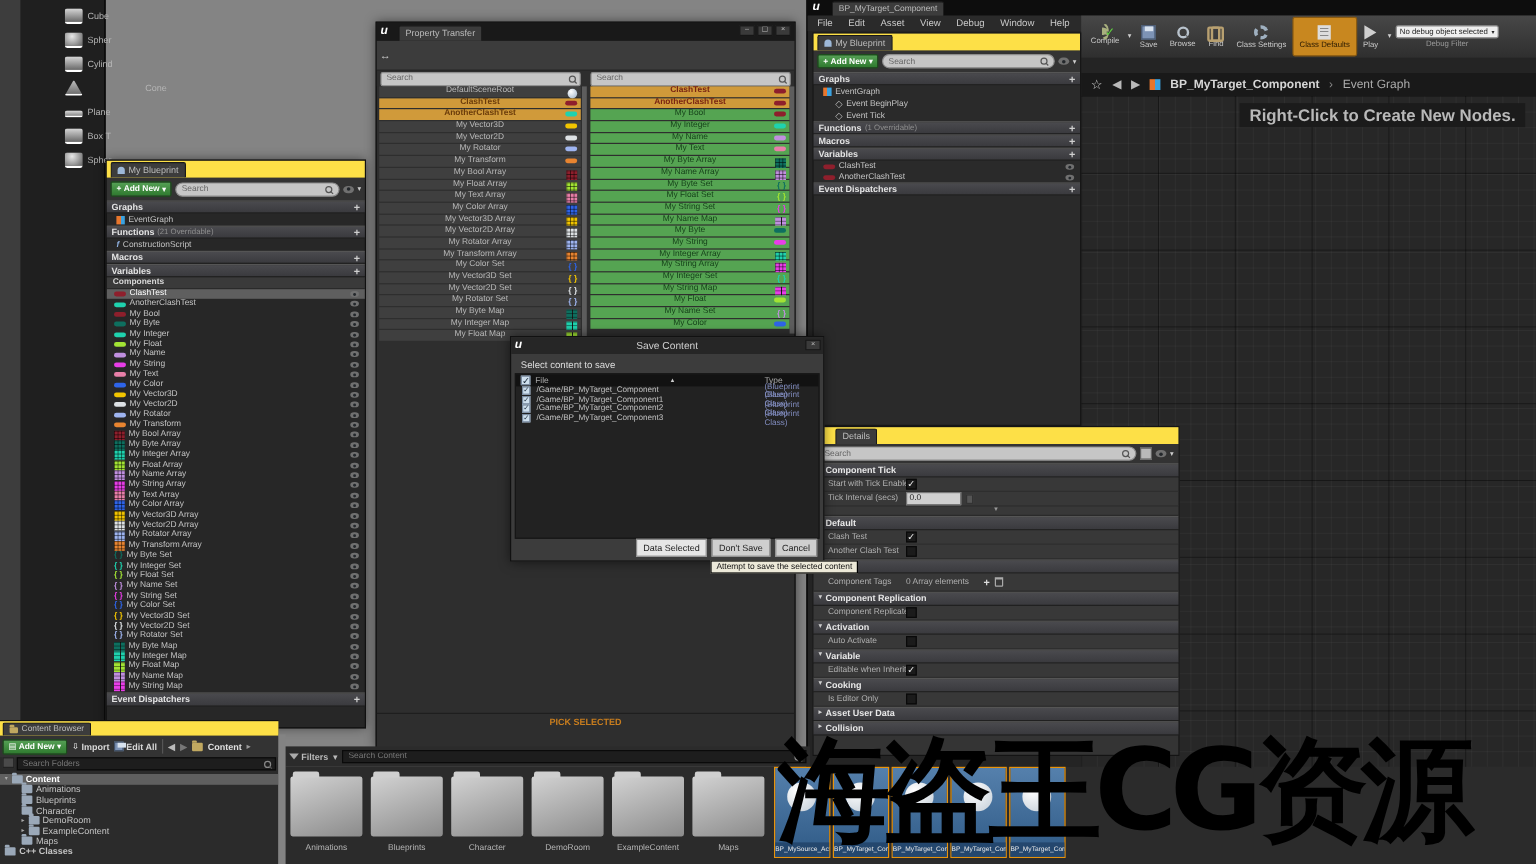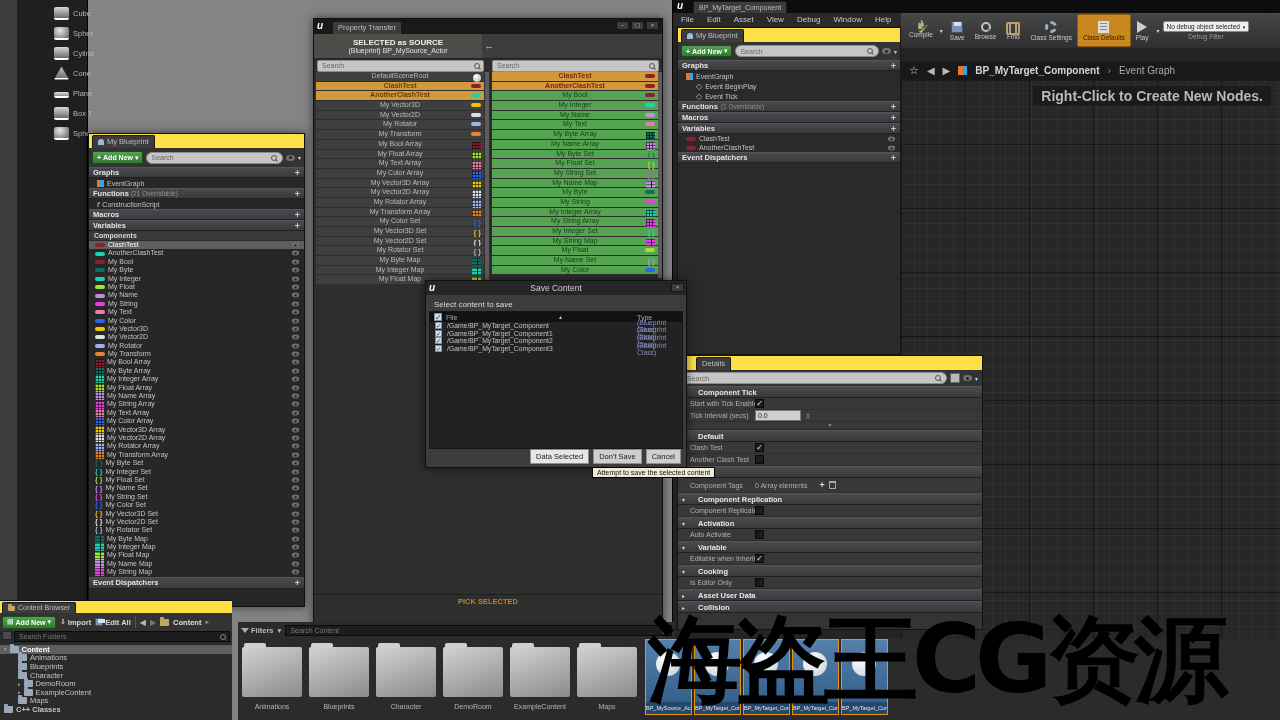--- a/index.html
+++ b/index.html
@@ -59,21 +59,21 @@
   .tfold{width:9px;height:7px;background:#9aa8b8;border-radius:1px;position:relative;flex:none}
   .tfold:before{content:"";position:absolute;top:-2px;left:0;width:4px;height:2px;background:#9aa8b8;border-radius:1px 1px 0 0}
   .tfold.gold{background:#c0a860}.tfold.gold:before{background:#c0a860}
   .bigfolder{position:absolute;background:linear-gradient(160deg,#d2d2d2,#8b8b8b);border-radius:2px}
   .bigfolder:before{content:"";position:absolute;top:-4px;left:2px;width:22px;height:5px;background:#cfcfcf;border-radius:2px 2px 0 0}
   .trash{width:7px;height:8px;border:1px solid #aaa;border-top:2px solid #aaa;border-radius:0 0 1px 1px;flex:none}
   .uelogo{color:#fff;font-weight:bold;font-style:italic;font-size:10px;line-height:12px}
   .wbtn{width:13px;height:9px;background:#3a3a3a;border:1px solid #161616;color:#bbb;font-size:6px;line-height:7px;text-align:center}
   .caret{color:#cfcfcf;font-size:6px}
   .d-hdr{background:linear-gradient(#4a4a4e,#3a3a3e);border-top:1px solid #555;border-bottom:1px solid #202020;
-    color:#e8e8e8;font-weight:bold;font-size:7.5px;display:flex;align-items:center;gap:13px;padding:0 4px}
+    color:#e8e8e8;font-weight:bold;font-size:7.5px;display:flex;align-items:flex-start;gap:3px;padding:0 4px}
   .d-row{display:flex;align-items:center;color:#b0b0b0;font-size:7px;padding-left:12px;background:#383838;border-bottom:1px solid #2e2e2e}
   .d-ctl{position:absolute;left:77px}
   .shape-ic{width:15px;height:13px;border-radius:2px;background:linear-gradient(#d8d8d8,#6a6a6a);border-bottom:2px solid #fff;flex:none}
   .shape-ic.sphere{background:radial-gradient(circle at 40% 30%,#e8e8e8,#5f5f5f)}
   .shape-ic.cone{background:linear-gradient(#bdbdbd,#6f6f6f);clip-path:polygon(50% 0,100% 100%,0 100%)}
   .shape-ic.plane{background:linear-gradient(#e0e0e0,#909090);height:6px;margin-top:4px}
   .hintbox{background:#1b1b1b;color:#b9b9b9;font-weight:bold;font-size:14px;padding:2px 8px;white-space:nowrap}
   .grid-bg{background-color:#272727;
     background-image:linear-gradient(rgba(0,0,0,.4) 1px,transparent 1px),linear-gradient(90deg,rgba(0,0,0,.4) 1px,transparent 1px),
     linear-gradient(rgba(255,255,255,.035) 1px,transparent 1px),linear-gradient(90deg,rgba(255,255,255,.035) 1px,transparent 1px);
@@ -347,21 +347,21 @@
         <div style="height: 20px; display: flex; align-items: center; gap: 4px;">
           <span class="shape-ic sphere"></span>
           <span style="color: rgb(181, 181, 181); font-size: 7.5px; white-space: nowrap;">Spher</span>
         </div>
         <div style="height: 20px; display: flex; align-items: center; gap: 4px;">
           <span class="shape-ic cube"></span>
           <span style="color: rgb(181, 181, 181); font-size: 7.5px; white-space: nowrap;">Cylind</span>
         </div>
         <div style="height: 20px; display: flex; align-items: center; gap: 4px;">
           <span class="shape-ic cone"></span>
-          <span style="color: rgb(181, 181, 181); font-size: 7.5px; white-space: nowrap;">Cone</span>
+          <span style="color: rgb(181, 181, 181); font-size: 7.5px; white-space: nowrap; margin-left: 48px;">Cone</span>
         </div>
         <div style="height: 20px; display: flex; align-items: center; gap: 4px;">
           <span class="shape-ic plane"></span>
           <span style="color: rgb(181, 181, 181); font-size: 7.5px; white-space: nowrap;">Plane</span>
         </div>
         <div style="height: 20px; display: flex; align-items: center; gap: 4px;">
           <span class="shape-ic cube"></span>
           <span style="color: rgb(181, 181, 181); font-size: 7.5px; white-space: nowrap;">Box T</span>
         </div>
         <div style="height: 20px; display: flex; align-items: center; gap: 4px;">
@@ -626,24 +626,20 @@
       <span class="abs uelogo" style="left:3px;top:1px">u</span>
       <span class="tab" style="left:18px;top:2px">
         <span>Property Transfer</span></span>
       <span class="abs" style="right:3px;top:2px;display:flex;gap:2px">
         <span class="wbtn">–</span>
         <span class="wbtn">▢</span>
         <span class="wbtn">×</span>
       </span>
     </div>
     <div style="height:25px;display:flex;background:#3c3c3c;border-bottom:1px solid #222">
-      <div style="width:168px;background:#4c4c48;display:flex;flex-direction:column;align-items:center;justify-content:center">
-        <span style="color:#f0f0f0;font-weight:bold;font-size:8px">SELECTED as SOURCE</span>
-        <span style="color:#e2e2e2;font-size:7px">(Blueprint)  BP_MySource_Actor</span>
-      </div>
       <div style="width:14px;display:flex;align-items:center;justify-content:center;color:#cfcfcf;font-size:9px">↔</div>
     </div>
     <div style="height:13px;display:flex;gap:8px;padding:1px 3px;background:#2e2e2e">
       <span style="flex:1;position:relative;display:flex;align-items:center">
         <input class="lsearch" style="border-radius: 2px;" placeholder="Search">
         <span class="mag" style="position:absolute;right:4px"></span>
         </span>
       <span style="flex:1;position:relative;display:flex;align-items:center">
         <input class="lsearch" style="border-radius: 2px;" placeholder="Search">
         <span class="mag" style="position:absolute;right:4px"></span>

